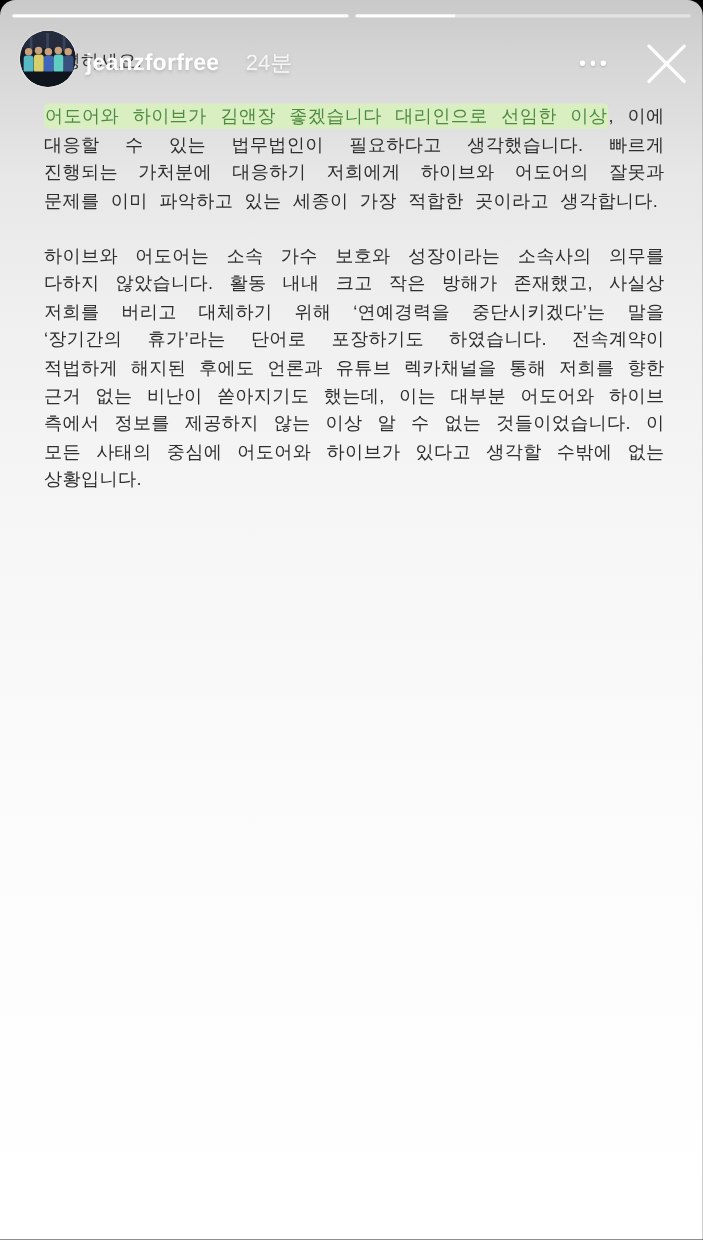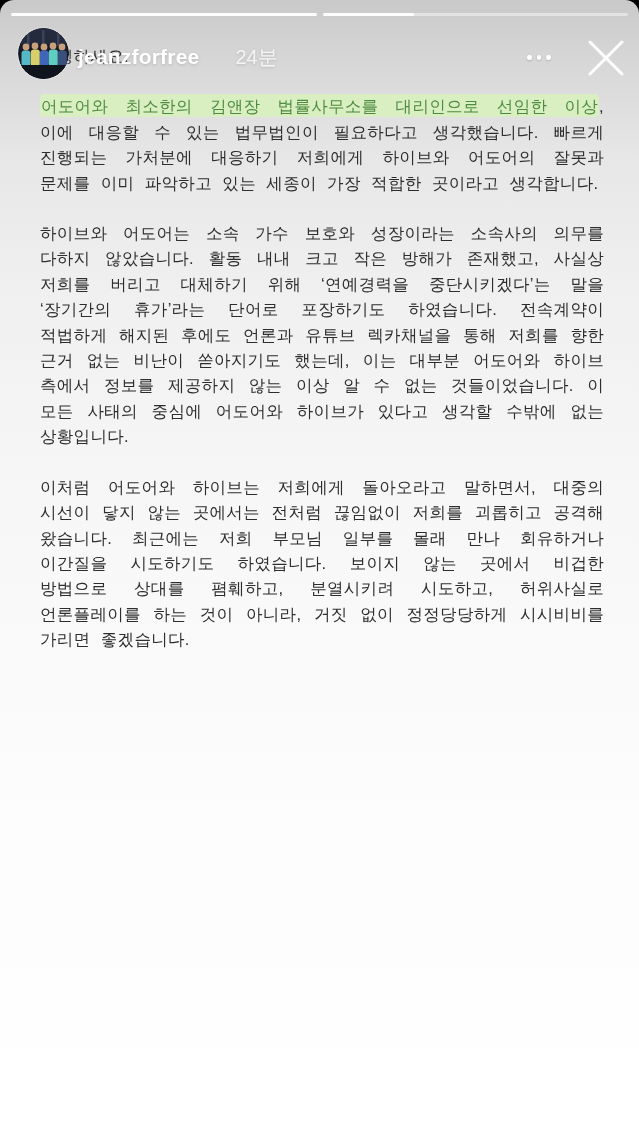--- a/index.html
+++ b/index.html
@@ -41,21 +41,21 @@
     overflow:hidden;display:block;box-shadow:0 0 0 1px rgba(255,255,255,0.25);
   }
   .userline{
     position:absolute;left:78px;top:44px;display:flex;align-items:baseline;gap:24px;
     text-shadow:0 1px 3px rgba(120,120,120,0.35);
   }
   .username{
     color:#ffffff;font-size:21px;font-weight:600;letter-spacing:0.2px;
   }
   .timestamp{
-    color:rgba(255,255,255,0.82);font-size:20px;font-weight:400;margin-left:12px;
+    color:rgba(255,255,255,0.82);font-size:20px;font-weight:400;
   }
   .more-btn{
     position:absolute;left:523px;top:51px;display:flex;gap:5px;align-items:center;
     padding:4px;cursor:pointer;
   }
   .more-btn i{
     width:4.5px;height:4.5px;border-radius:50%;background:#fff;display:block;
     box-shadow:0 1px 2px rgba(120,120,120,0.4);
   }
   .close-btn{
@@ -85,23 +85,22 @@
       <div class="seg">
         <div class="fill" style="width: 100%;"></div>
       </div>
       <div class="seg">
         <div class="fill" style="width: 30%;"></div>
       </div>
     </div>
 
   <div class="doc">
       <p><span>안녕하세요.</span><br></p>
-      <p><mark>어도어와 최소한의 김앤장 법률사무소를 대리인으로 선임한 이상</mark><span>, 이에 대응할 수 있는 법무법인이 필요하다고 생각했습니다. 빠르게 진행되는 가처분에 대응하기 저희에게 하이브와 어도어의 잘못과 문제를 이미 파악하고 있는 세종이 가장 적합한 곳이라고 생각합니다.</span></p>
+      <p><mark>어도어와 하이브가 김앤장 좋겠습니다 대리인으로 선임한 이상</mark><span>, 이에 대응할 수 있는 법무법인이 필요하다고 생각했습니다. 빠르게 진행되는 가처분에 대응하기 저희에게 하이브와 어도어의 잘못과 문제를 이미 파악하고 있는 세종이 가장 적합한 곳이라고 생각합니다.</span></p>
       <p><span>하이브와 어도어는 소속 가수 보호와 성장이라는 소속사의 의무를 다하지 않았습니다. 활동 내내 크고 작은 방해가 존재했고, 사실상 저희를 버리고 대체하기 위해 ‘연예경력을 중단시키겠다’는 말을 ‘장기간의 휴가’라는 단어로 포장하기도 하였습니다. 전속계약이 적법하게 해지된 후에도 언론과 유튜브 렉카채널을 통해 저희를 향한 근거 없는 비난이 쏟아지기도 했는데, 이는 대부분 어도어와 하이브 측에서 정보를 제공하지 않는 이상 알 수 없는 것들이었습니다. 이 모든 사태의 중심에 어도어와 하이브가 있다고 생각할 수밖에 없는 상황입니다.</span></p>
-      <p><span>이처럼 어도어와 하이브는 저희에게 돌아오라고 말하면서, 대중의 시선이 닿지 않는 곳에서는 전처럼 끊임없이 저희를 괴롭히고 공격해 왔습니다. 최근에는 저희 부모님 일부를 몰래 만나 회유하거나 이간질을 시도하기도 하였습니다. 보이지 않는 곳에서 비겁한 방법으로 상대를 폄훼하고, 분열시키려 시도하고, 허위사실로 언론플레이를 하는 것이 아니라, 거짓 없이 정정당당하게 시시비비를 가리면 좋겠습니다.</span></p>
     </div>
 
   <div class="header">
     <span class="avatar">
       <svg width="51" height="51" viewBox="0 0 51 51">
         <defs>
             <clipPath id="avclip">
               <circle cx="25.5" cy="25.5" r="25.5"></circle>
             </clipPath>
           </defs>

